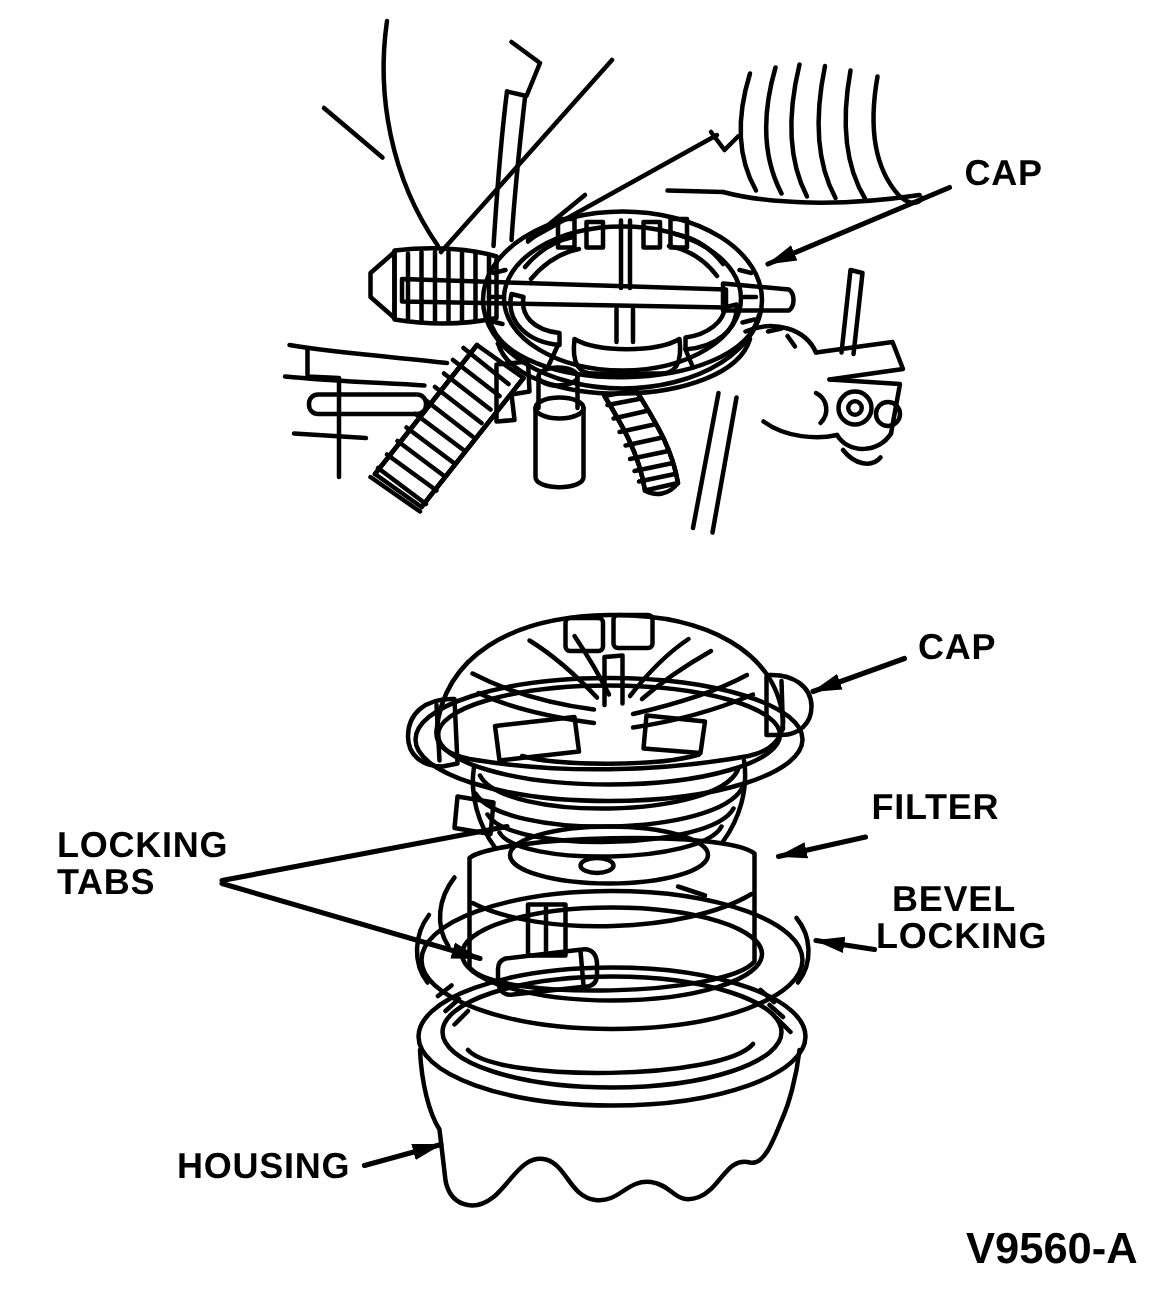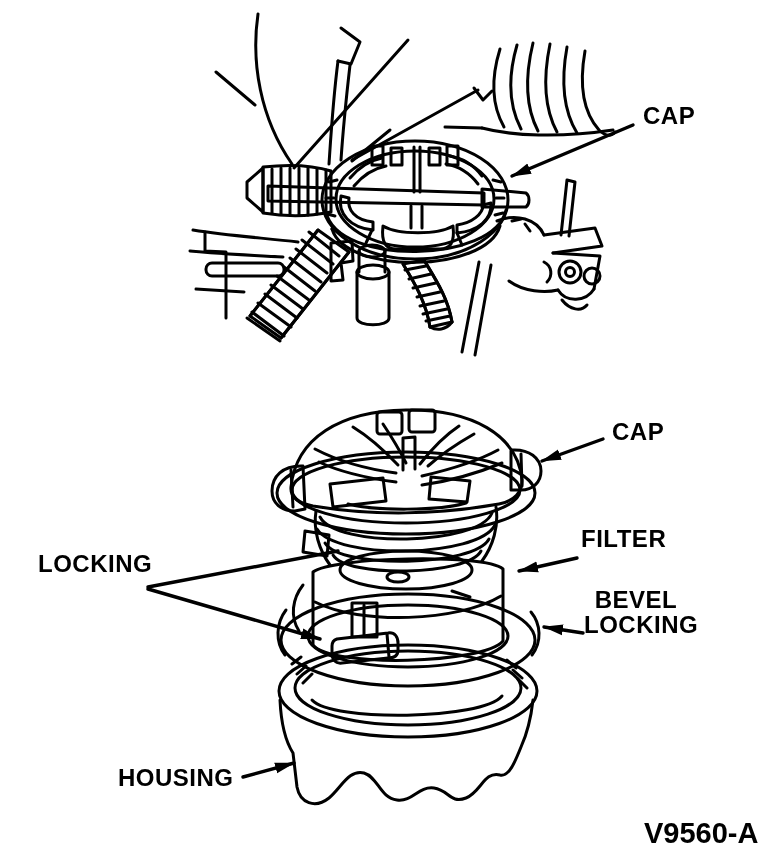--- a/index.html
+++ b/index.html
@@ -184,20 +184,21 @@
       <path d="M243,777 L294,763" marker-end="url(#ah)"></path>
     </g>
   </svg>
 
   <div class="lbl" style="left:643px;top:104px;">CAP</div>
 
   <div class="lbl" style="left:612px;top:420px;">CAP</div>
 
   <div class="lbl" style="left:38px;top:551px;width:120px;text-align:left;line-height:25px;">
     <div>LOCKING</div>
+    <div>TABS</div>
   </div>
 
   <div class="lbl" style="left:581px;top:527px;line-height:23px;">
     <div>FILTER</div>
   </div>
 
   <div class="lbl" style="left:584px;top:587px;width:104px;text-align:center;line-height:25px;">
     <div>BEVEL</div>
     <div>LOCKING</div>
   </div>

